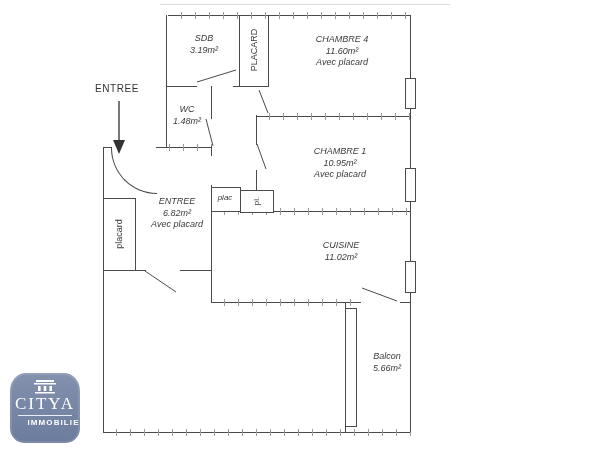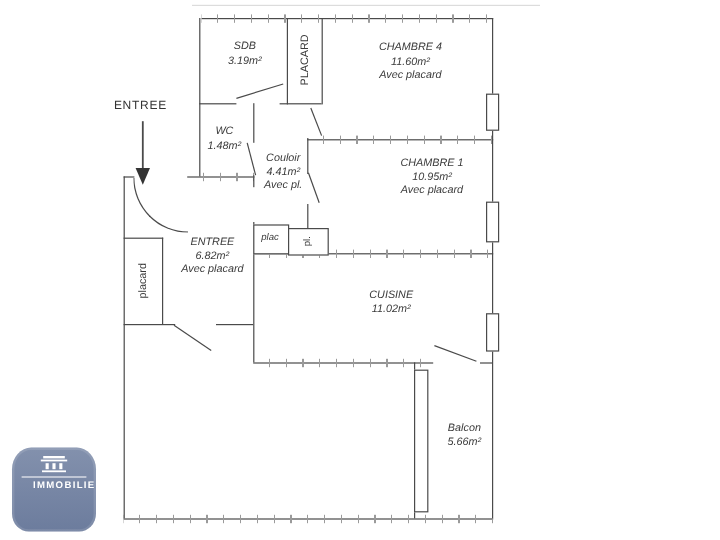--- a/index.html
+++ b/index.html
@@ -114,44 +114,39 @@
     <span class="ln">CHAMBRE 4</span>
     <span class="ln">11.60m²</span>
     <span class="ln">Avec placard</span>
   </div>
 
   <div class="lbl" style="left:187px;top:104px;">
     <span class="ln">WC</span>
     <span class="ln">1.48m²</span>
   </div>
 
-  <div class="lbl" style="left:236px;top:126px;">
-    <span class="ln">Couloir</span>
-    <span class="ln">4.41m²</span>
-    <span class="ln">Avec pl.</span>
-  </div>
 
-  <div class="lbl" style="left:340px;top:130px;margin-left:20px;">
+  <div class="lbl" style="left:340px;top:146px;">
     <span class="ln">CHAMBRE 1</span>
     <span class="ln">10.95m²</span>
     <span class="ln">Avec placard</span>
   </div>
 
   <div class="lbl" style="left:177px;top:196px;">
     <span class="ln">ENTREE</span>
     <span class="ln">6.82m²</span>
     <span class="ln">Avec placard</span>
   </div>
 
   <div class="vlbl" style="left:119px;top:234px;">placard</div>
 
   <div class="lbl small" style="left:225px;top:192px;">plac</div>
   <div class="vlbl small" style="left:256px;top:201px;">pl.</div>
 
-  <div class="lbl" style="left:326px;top:240px;">
+  <div class="lbl" style="left:341px;top:240px;">
     <span class="ln">CUISINE</span>
     <span class="ln">11.02m²</span>
   </div>
 
 
   <div class="lbl" style="left:387px;top:351px;">
     <span class="ln">Balcon</span>
     <span class="ln">5.66m²</span>
   </div>
 
@@ -159,17 +154,18 @@
     <svg class="icon" width="30" height="15" viewBox="0 0 30 15">
       <g fill="#ffffff">
         <rect x="6" y="0" width="18" height="2"></rect>
         <rect x="4" y="3" width="22" height="1.5"></rect>
         <rect x="8" y="6" width="2.6" height="5"></rect>
         <rect x="13.7" y="6" width="2.6" height="5"></rect>
         <rect x="19.4" y="6" width="2.6" height="5"></rect>
         <rect x="5" y="12" width="20" height="1.5"></rect>
       </g>
     </svg>
+    <div class="brand">CITYA</div>
     <div class="rule"></div>
     <div class="sub">IMMOBILIER</div>
   </div>
 
 </div>
 
 </body></html>

